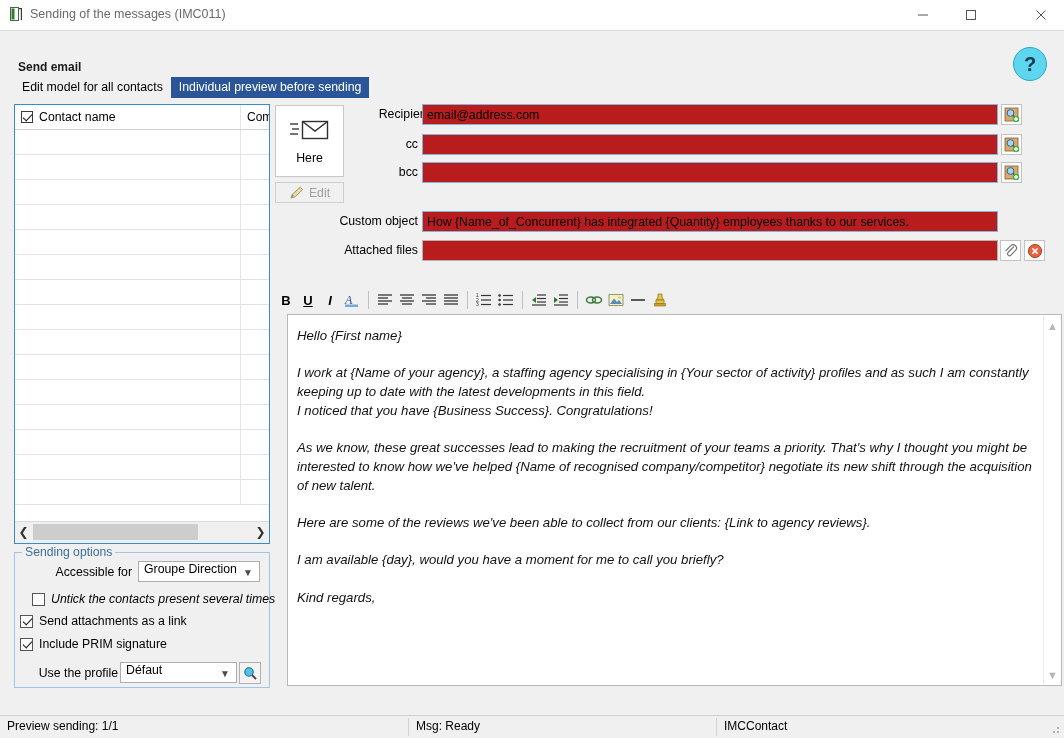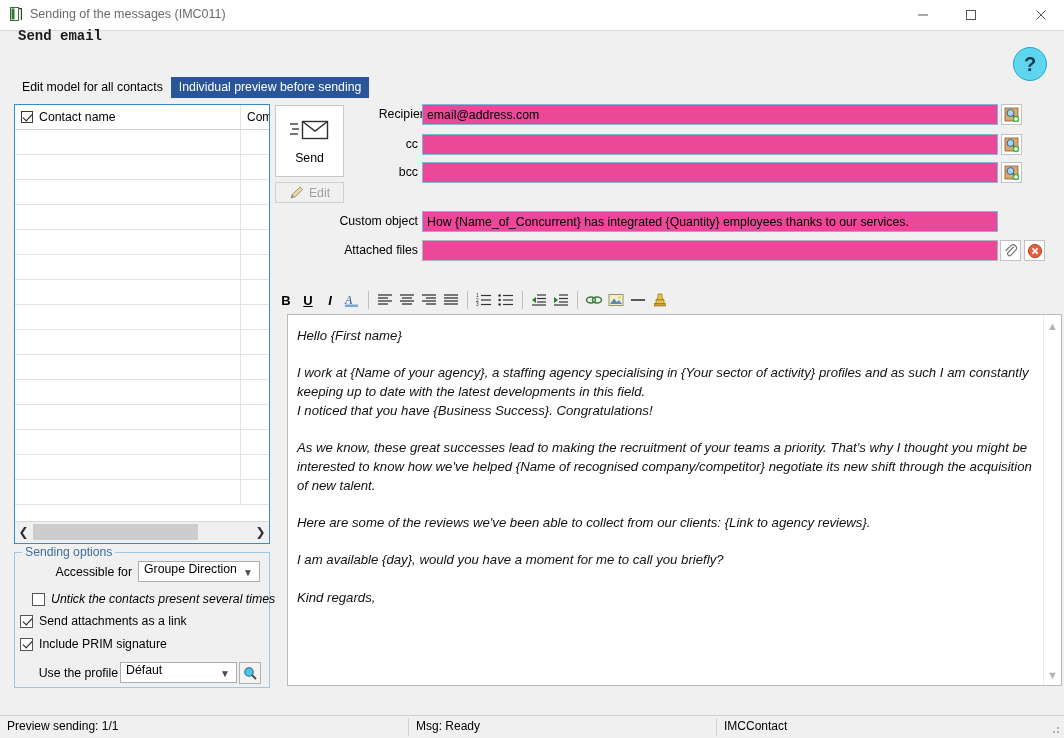--- a/index.html
+++ b/index.html
@@ -14,21 +14,21 @@
   .titlebar{position:absolute;left:0;top:0;width:1064px;height:30px;background:#ffffff;
             border-bottom:1px solid #d9d9d9;}
   .titlebar .tb-icon{position:absolute;left:10px;top:7px;width:14px;height:15px;}
   .titlebar .tb-text{position:absolute;left:30px;top:7px;font-size:12.5px;color:#6a6a6a;
             white-space:nowrap;}
   .wbtn{position:absolute;top:0;width:46px;height:29px;cursor:default;}
   .wbtn svg{position:absolute;left:50%;top:50%;transform:translate(-50%,-50%);}
   .wbtn-min{right:118px;}.wbtn-max{right:70px;}.wbtn-close{right:0px;}
 
   
-  .page-title{position:absolute;left:18px;top:28px;font-size:14px;font-weight:bold;color:#1a1a1a;font-family:Liberation Mono, monospace;}
+  .page-title{position:absolute;left:18px;top:60px;font-size:12px;font-weight:bold;color:#1a1a1a;}
   .help-btn{position:absolute;right:17px;top:47px;width:34px;height:34px;border-radius:50%;
             background:#5ed6f0;border:1px solid #27a9c6;box-sizing:border-box;
             display:flex;align-items:center;justify-content:center;cursor:pointer;}
   .help-btn span{font-size:20px;font-weight:bold;color:#16384a;line-height:1;margin-top:-1px;}
 
   
   .tabs{position:absolute;left:14px;top:77px;height:21px;display:flex;}
   .tab{height:21px;line-height:21px;padding:0 8px;font-size:12.3px;box-sizing:border-box;
        white-space:nowrap;cursor:pointer;}
   .tab.inactive{background:#f0f0f0;color:#000;}
@@ -63,21 +63,21 @@
         border:1px solid #c8c8c8;box-sizing:border-box;display:flex;flex-direction:column;
         align-items:center;justify-content:center;cursor:pointer;}
   .sendbtn .lbl{font-size:12.3px;margin-top:7px;}
   .editbtn{position:absolute;left:275px;top:182px;width:69px;height:21px;background:#f0f0f0;
         border:1px solid #cfcfcf;box-sizing:border-box;display:flex;align-items:center;
         justify-content:center;cursor:default;}
   .editbtn .lbl{font-size:12.3px;color:#a0a0a0;margin-left:4px;}
 
   
   .flabel{position:absolute;text-align:right;font-size:12.3px;color:#000;}
-  .finput{position:absolute;height:21px;box-sizing:border-box;background:#ec4899;
+  .finput{position:absolute;height:21px;box-sizing:border-box;background:#b91c1c;
         border:1px solid #7fb4dd;font-family:"Liberation Sans",sans-serif;font-size:12.3px;
         padding:0 4px;color:#000;outline:none;}
   .finput.grey{border:1px solid #b4b4b4;}
   .iconbtn{position:absolute;width:21px;height:21px;background:#fff;border:1px solid #c2c2c2;
         box-sizing:border-box;display:flex;align-items:center;justify-content:center;cursor:pointer;}
 
   
   .edpanel{position:absolute;left:275px;top:286px;width:775px;height:400px;}
   .edtoolbar{position:absolute;left:0;top:0;width:775px;height:28px;background:#f0f0f0;
         display:flex;align-items:center;}
@@ -240,21 +240,21 @@
   </div>
 
   <div class="sendbtn">
     <svg width="40" height="26" viewBox="0 0 40 26">
       <line x1="0" y1="6" x2="8" y2="6" stroke="#3a3a3a" stroke-width="1.4"></line>
       <line x1="2" y1="11" x2="9" y2="11" stroke="#3a3a3a" stroke-width="1.4"></line>
       <line x1="0" y1="16" x2="8" y2="16" stroke="#3a3a3a" stroke-width="1.4"></line>
       <rect x="12.5" y="3.5" width="25" height="17" fill="#ffffff" stroke="#2f2f2f" stroke-width="1.4"></rect>
       <path d="M12.5 3.5 L25 13 L37.5 3.5" fill="none" stroke="#2f2f2f" stroke-width="1.4"></path>
     </svg>
-    <div class="lbl">Send</div>
+    <div class="lbl">Here</div>
   </div>
   <div class="editbtn">
     <svg width="16" height="14" viewBox="0 0 16 14">
       <path d="M2 12 L3.4 8.2 L11.2 1.2 L13.6 3.6 L6.2 10.8 Z" fill="#e8d9a8" stroke="#9a8a5a" stroke-width="0.9"></path>
       <path d="M2 12 L3.4 8.2 L4.8 9.8 Z" fill="#8a8a8a"></path>
     </svg>
     <div class="lbl">Edit</div>
   </div>
 
   <div class="flabel" style="left:312px;top:107px;width:118px;">Recipient</div>

